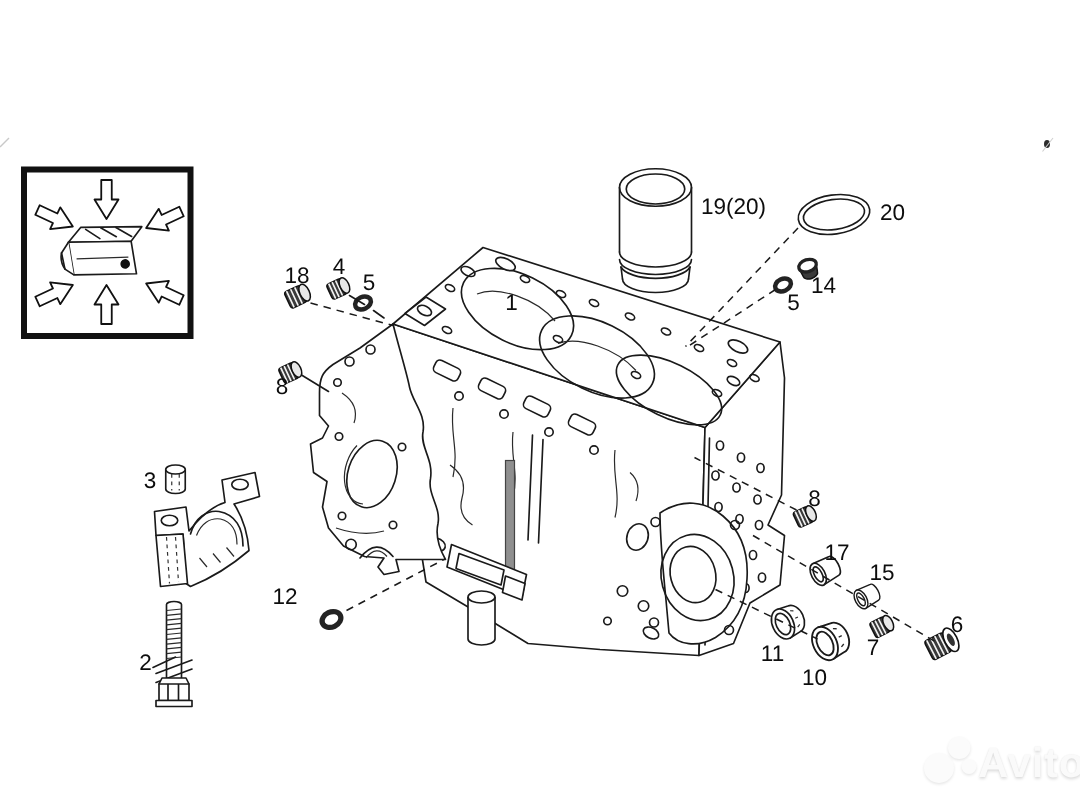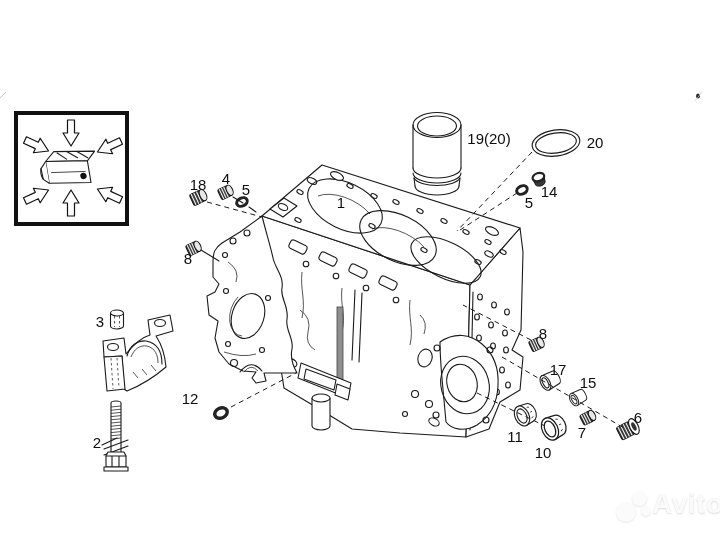--- a/index.html
+++ b/index.html
@@ -11,21 +11,21 @@
   .lnw{stroke:#1a1a1a;stroke-width:1.1;fill:#fff;stroke-linejoin:round;}
   .thin{stroke:#2a2a2a;stroke-width:.8;fill:none;}
   .dash{stroke:#1a1a1a;stroke-width:1;fill:none;stroke-dasharray:5 4;}
   .hid{stroke:#333;stroke-width:.8;fill:none;stroke-dasharray:2.5 2.5;}
   .lbl{font-family:"Liberation Sans", sans-serif;font-size:15px;fill:#0d0d0d;
        text-anchor:middle;dominant-baseline:central;}
   .dark{fill:#3a3a3a;stroke:#111;stroke-width:1;}
   .rib{stroke:#f2f2f2;stroke-width:1.1;}
   .ring{fill:none;stroke:#232323;}
   #watermark{position:absolute;left:608px;top:488px;width:112px;height:42px;
-     display:flex;align-items:flex-start;color:#fafafa;
+     display:flex;align-items:center;color:#fafafa;
      text-shadow:0 1px 2px rgba(0,0,0,0.13), 0 0 1px rgba(0,0,0,0.07);}
   #watermark .wtxt{font-size:28px;font-weight:bold;letter-spacing:.5px;margin-left:2px;}
   .wdot{position:absolute;border-radius:50%;background:#fbfbfb;
         box-shadow:0 1px 2px rgba(0,0,0,0.10);}
 </style>
 </head>
 <body>
 
 <div id="stage">
 <svg width="720" height="538" viewBox="0 0 720 538">

